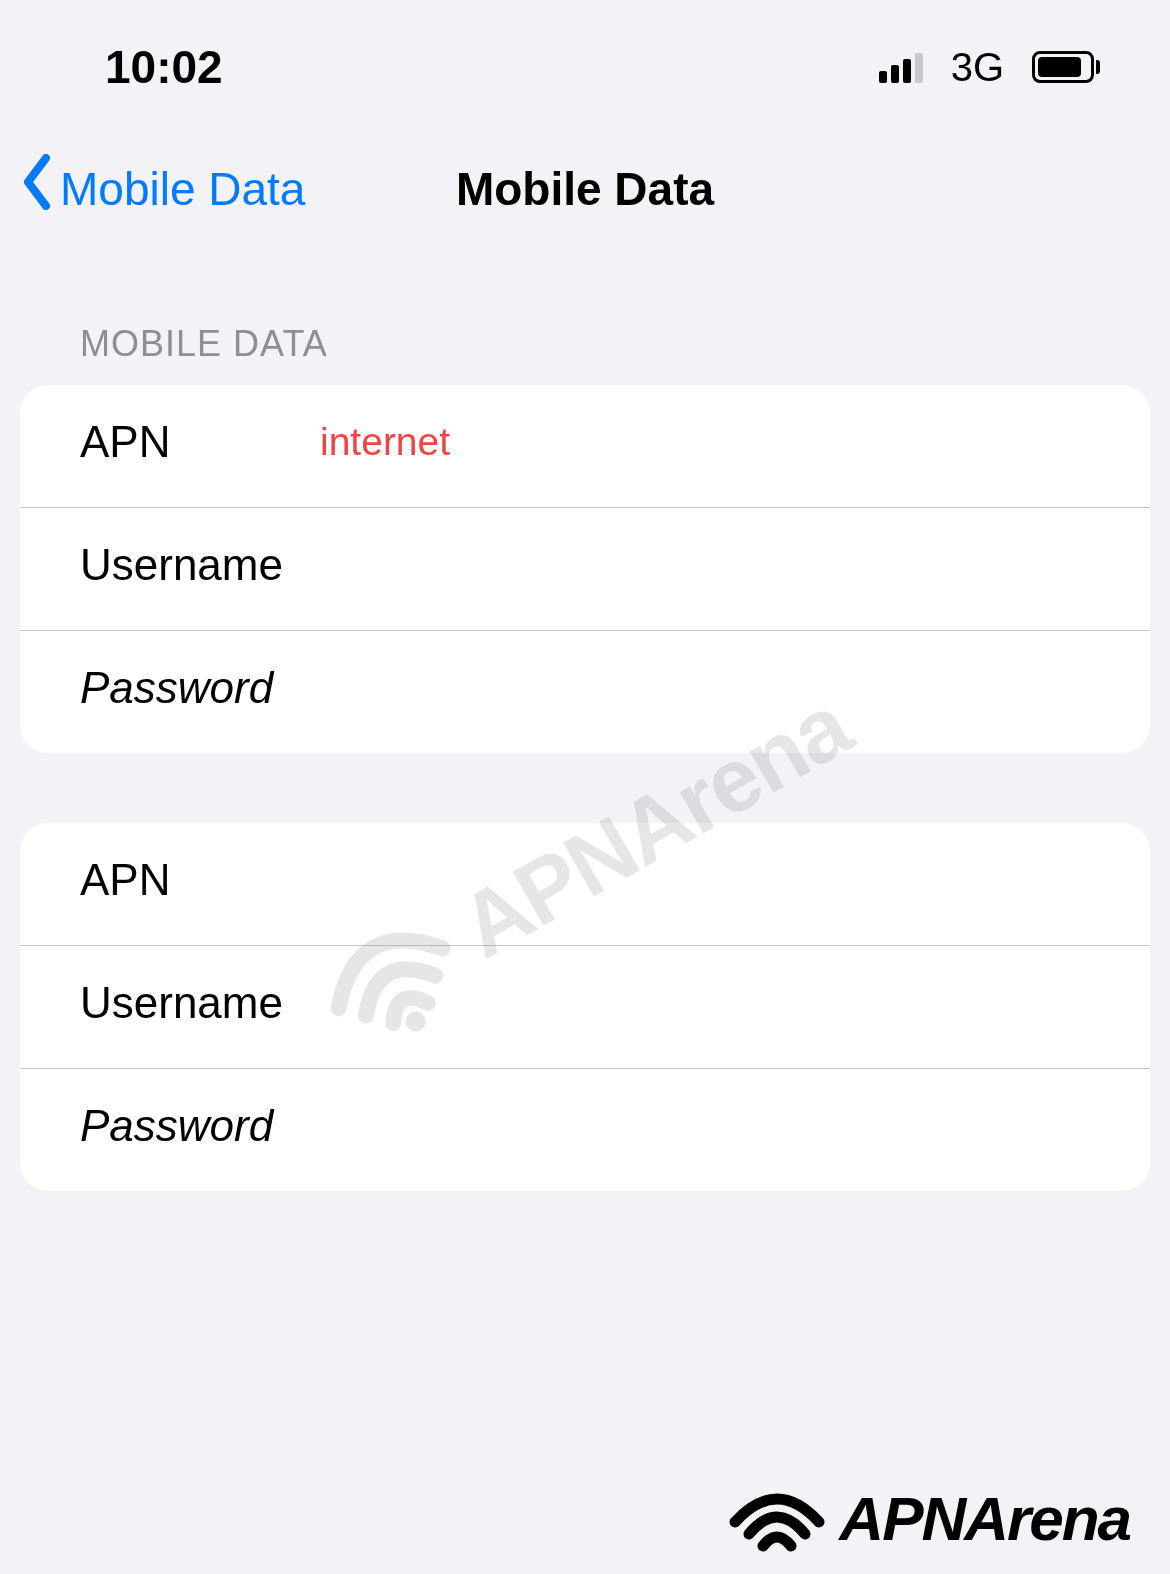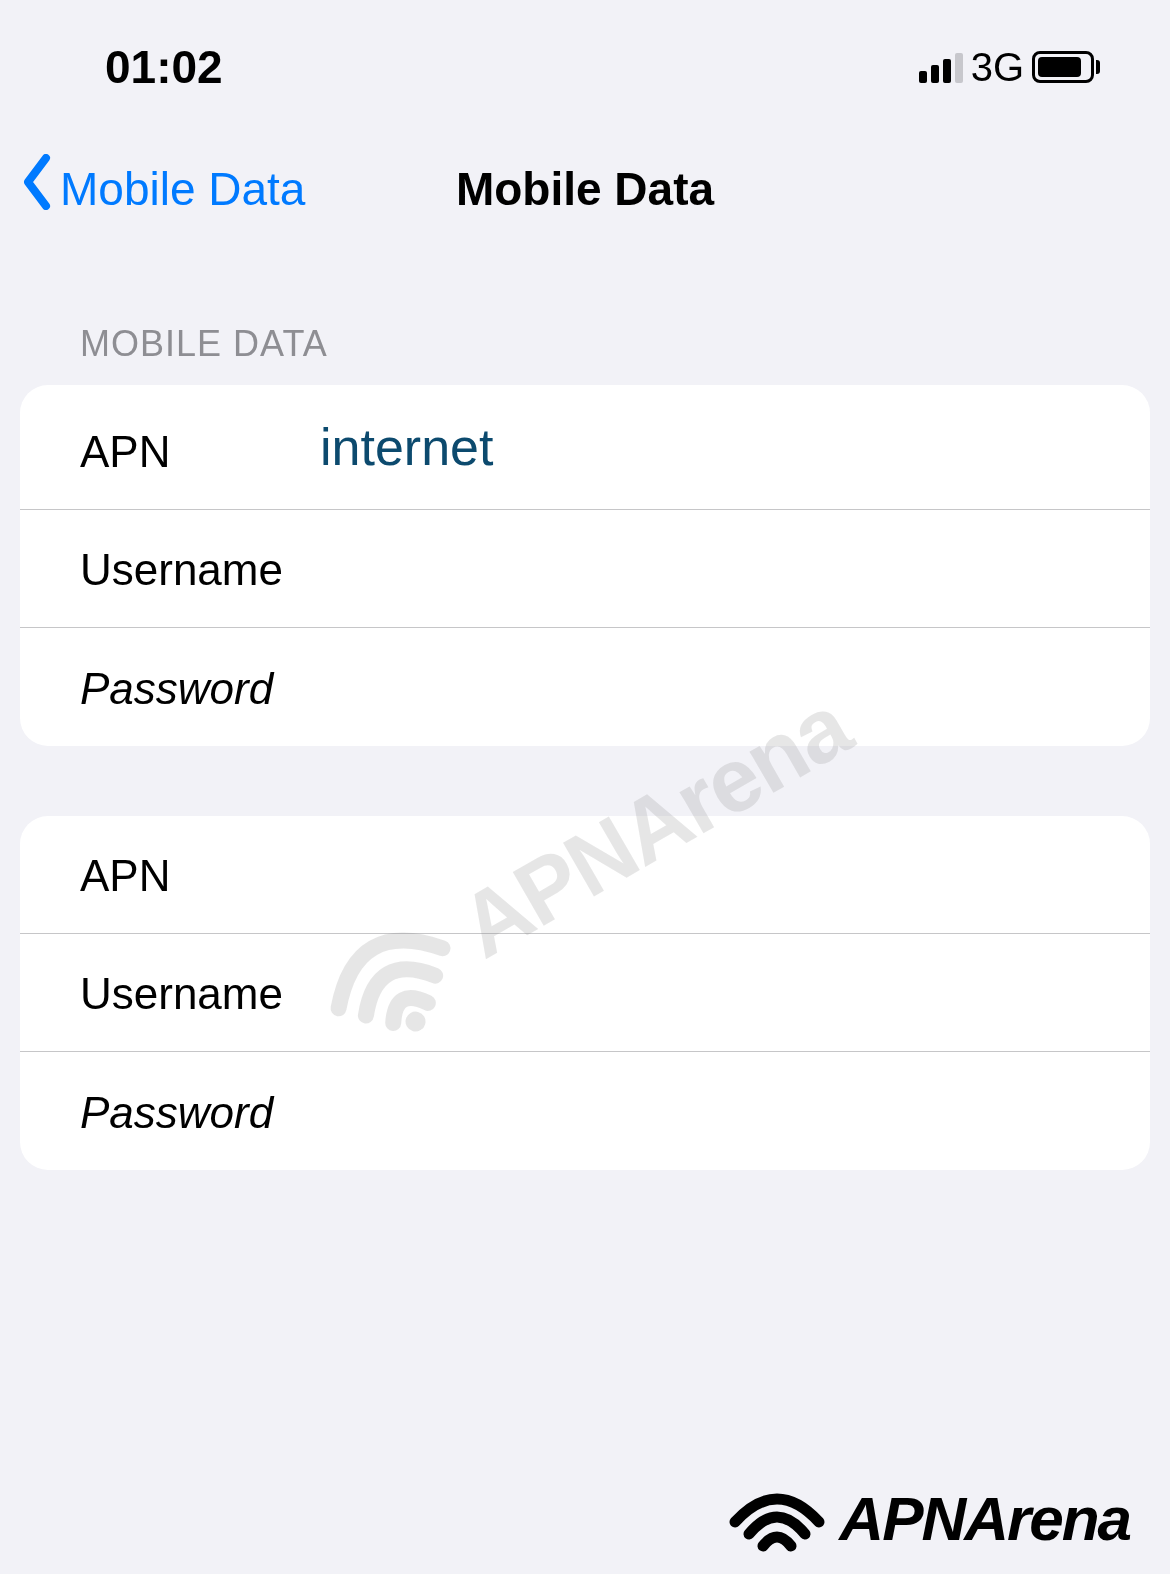--- a/index.html
+++ b/index.html
@@ -26,21 +26,21 @@
     
     .status-time {
       font-size: 46px;
       font-weight: 600;
       color: #000;
     }
     
     .status-right {
       display: flex;
       align-items: center;
-      gap: 8px;
+      gap: 28px;
     }
     
     .signal-bars {
       display: flex;
       align-items: flex-end;
       gap: 4px;
       height: 32px;
     }
     
     .signal-bar {
@@ -138,43 +138,43 @@
     
     .section-group {
       background-color: #fff;
       border-radius: 28px;
       margin: 0 20px;
       overflow: hidden;
     }
     
     .field-row {
       display: flex;
-      align-items: flex-end;
-      padding: 32px 40px 32px 60px;
+      align-items: center;
+      padding: 32px 40px 40px 60px;
       border-bottom: 1px solid #c6c6c8;
       min-height: 118px;
     }
     
     .field-row:last-child {
       border-bottom: none;
       font-style: italic;
     }
     
     .field-label {
       font-size: 44px;
       font-weight: 400;
       color: #000;
       width: 240px;
       flex-shrink: 0;
     }
     
     .field-value {
-      font-size: 52px;
-      font-weight: 400;
-      color: #0c4a6e;
+      font-size: 39px;
+      font-weight: 400;
+      color: #ef4444;
       flex: 1;
     }
     
     .watermark-center {
       position: absolute;
       left: 50%;
       top: 55%;
       transform: translate(-50%, -50%) rotate(-30deg);
       opacity: 0.2;
       display: flex;
@@ -209,21 +209,21 @@
       font-weight: 800;
       color: #000;
       font-style: italic;
       letter-spacing: -2px;
     }
   </style>
 </head>
 <body>
 
 <div class="status-bar">
-  <div class="status-time">01:02</div>
+  <div class="status-time">10:02</div>
   <div class="status-right">
     <div class="signal-bars">
       <div class="signal-bar b1"></div>
       <div class="signal-bar b2"></div>
       <div class="signal-bar b3"></div>
       <div class="signal-bar b4"></div>
     </div>
     <div class="network-type">3G</div>
     <div class="battery">
       <div class="battery-body">

